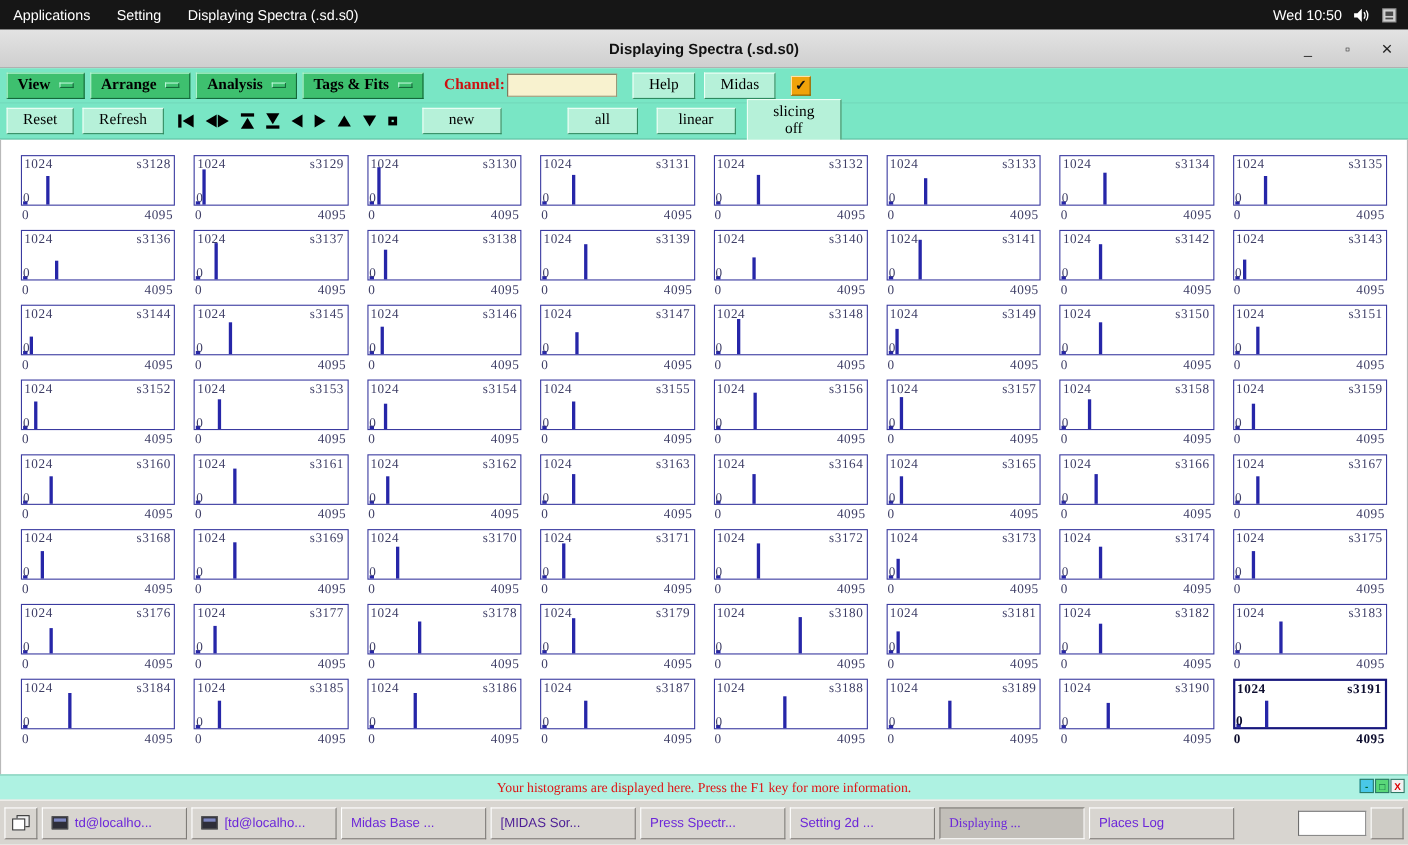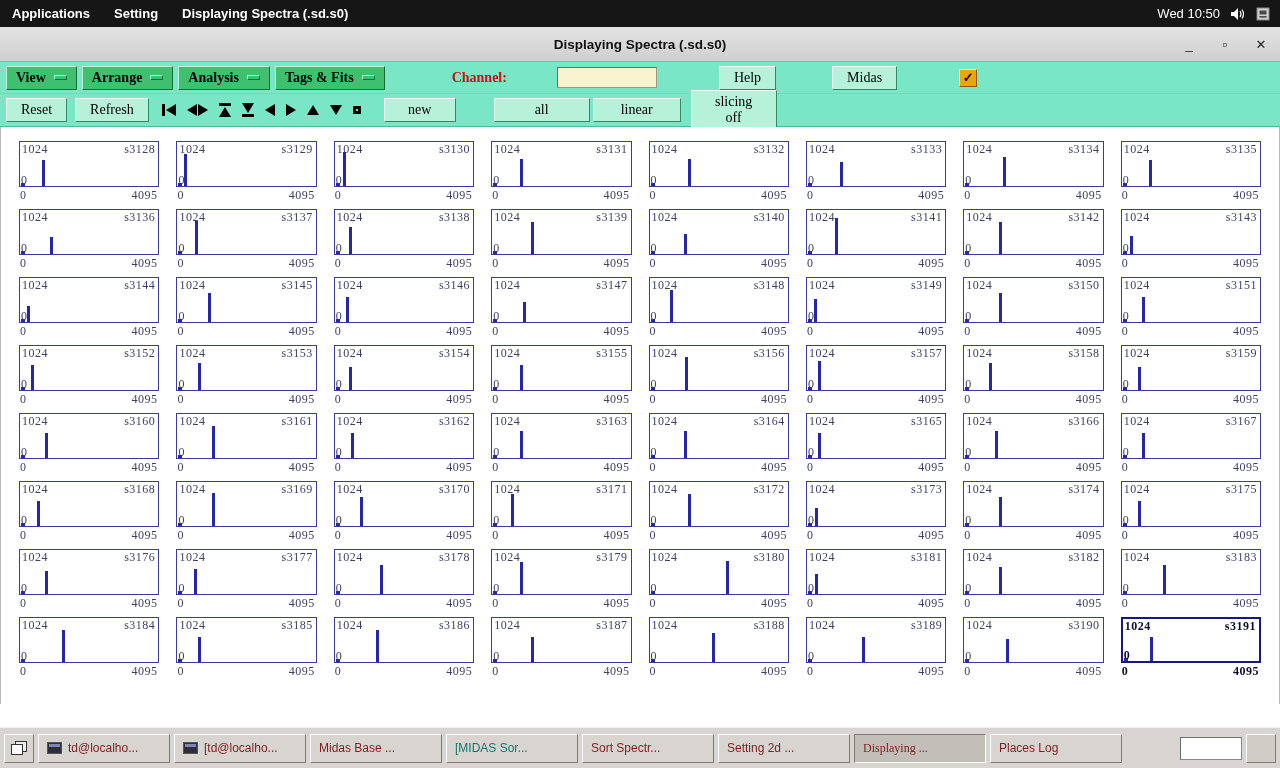--- a/index.html
+++ b/index.html
@@ -2,37 +2,37 @@
 <html><head>
 <meta charset="utf-8">
 <style>
   * { margin:0; padding:0; box-sizing:border-box; }
   html,body { width:1280px; height:768px; overflow:hidden; font-family:"Liberation Sans",sans-serif; background:#fff; }
   #screen { position:relative; width:1280px; height:768px; background:#fff; }
 
   
   #topbar { position:absolute; top:0; left:0; right:0; height:27px; background:#161616; color:#fff;
             display:flex; align-items:center; font-size:13px; }
-  .topbar-item { padding:0 12px; height:100%; display:flex; align-items:center; cursor:default;font-weight:bold; }
+  .topbar-item { padding:0 12px; height:100%; display:flex; align-items:center; cursor:default; }
   #topbar-right { margin-left:auto; display:flex; align-items:center; gap:10px; padding-right:10px; }
   .tray-svg { display:block; }
 
   
   #titlebar { position:absolute; top:27px; left:0; right:0; height:35px;
               background:linear-gradient(#e3e3e3,#cfcfcf); border-bottom:1px solid #a8a8a8;
               display:flex; align-items:center; }
   #titlebar .title { flex:1; text-align:center; font-weight:bold; font-size:13.5px; color:#111; }
   .win-ctrls { position:absolute; right:8px; top:0; height:100%; display:flex; align-items:center; gap:14px; }
   .win-btn { width:22px; height:22px; display:flex; align-items:center; justify-content:center;
              font-size:13px; color:#222; cursor:default; }
 
   
   #toolbars { position:absolute; top:62px; left:0; right:0; height:65px; background:#79e6c5; border-bottom:1px solid #55b598; }
   .toolrow { display:flex; align-items:center; height:32px; padding:0 6px; }
-  #toolrow1 { border-bottom:1px solid rgba(0,0,0,0.05);gap:48px; }
+  #toolrow1 { border-bottom:1px solid rgba(0,0,0,0.05); }
 
   .menubtn { display:flex; align-items:center; gap:8px; background:#3ec06f; color:#000;
              border-top:1px solid #b9f7d8; border-left:1px solid #b9f7d8;
              border-right:1px solid #15683b; border-bottom:1px solid #15683b;
              padding:3px 9px; margin-right:5px; font:bold 14px "Liberation Serif",serif; cursor:default; }
   .mind { width:13px; height:5px; background:#3ec06f;
           border-top:1px solid #b9f7d8; border-left:1px solid #b9f7d8;
           border-right:1px solid #15683b; border-bottom:1px solid #15683b; }
 
   .chan-label { color:#cc1111; font:bold 14px "Liberation Serif",serif; margin-left:14px; margin-right:2px; }
@@ -58,22 +58,22 @@
   .navbtn i { display:block; }
   .tl { width:0; height:0; border-top:6px solid transparent; border-bottom:6px solid transparent; border-right:10px solid #000; }
   .tr { width:0; height:0; border-top:6px solid transparent; border-bottom:6px solid transparent; border-left:10px solid #000; }
   .tu { width:0; height:0; border-left:6px solid transparent; border-right:6px solid transparent; border-bottom:10px solid #000; }
   .td { width:0; height:0; border-left:6px solid transparent; border-right:6px solid transparent; border-top:10px solid #000; }
   .vbar { width:3px; height:12px; background:#000; }
   .hbar { width:12px; height:3px; background:#000; }
   .sq { width:8px; height:8px; border:3px solid #000; background:#79e6c5; }
 
   .grp-new { margin-left:22px; width:72px; }
-  .grp-all { margin-left:38px; width:96px; }
-  .grp-linear { margin-left:3px; width:88px; }
+  .grp-all { margin-left:60px; width:64px; }
+  .grp-linear { margin-left:17px; width:72px; }
   .grp-slice { margin-left:10px; width:86px; }
 
   
   #main { position:absolute; top:127px; left:0; right:0; bottom:64px; background:#ffffff;
           border-left:1px solid #b9b9b9; border-right:1px solid #b9b9b9; padding:14px 18px 0 18px; overflow:hidden; }
   #grid { display:grid; grid-template-columns:repeat(8,1fr); column-gap:17px; row-gap:5px; }
   .cell { }
   .plot { position:relative; height:46px; background:#fff; border:1px solid #3a3aa0; }
   .cell.selected .plot { border-width:2px; border-color:#17177d; }
   .plot span { position:absolute; font:12px "Liberation Serif",serif; color:#3e3e66; letter-spacing:0.5px; }
@@ -100,25 +100,25 @@
   
   #taskbar { position:absolute; left:0; right:0; bottom:0; height:41px; background:#d8d5d0;
              border-top:1px solid #f4f2ef; display:flex; align-items:center; padding:0 4px; gap:4px; }
   .tb-iconbtn { width:30px; height:29px; background:#d8d5d0;
                 border-top:1px solid #ffffff; border-left:1px solid #ffffff;
                 border-right:1px solid #7f7c78; border-bottom:1px solid #7f7c78;
                 display:flex; align-items:center; justify-content:center; cursor:default; }
   .tb-btn { flex:1; max-width:132px; height:29px; background:#d8d5d0;
             border-top:1px solid #ffffff; border-left:1px solid #ffffff;
             border-right:1px solid #7f7c78; border-bottom:1px solid #7f7c78;
-            display:flex; align-items:center; gap:6px; padding:0 8px; font-size:12px; color:#7f1d1d;
+            display:flex; align-items:center; gap:6px; padding:0 8px; font-size:12px; color:#6d28d9;
             white-space:nowrap; overflow:hidden; cursor:default; }
   .tb-btn.active { background:#c2bfb9; border-top:1px solid #7f7c78; border-left:1px solid #7f7c78;
                    border-right:1px solid #ffffff; border-bottom:1px solid #ffffff;font-family:Liberation Serif, serif; }
-  .tb-btn.disabled { color:#0f766e; }
+  .tb-btn.disabled { color:#4c1d95; }
   .term-ico { width:15px; height:12px; background:#2e2e38; border:1px solid #555; flex:0 0 auto; position:relative; }
   .term-ico::before { content:""; position:absolute; top:1px; left:1px; right:1px; height:3px; background:#7d86c0; }
   #pager { width:62px; height:23px; background:#ffffff; border:1px solid #8a8a8a;
            border-top-color:#6e6e6e; border-left-color:#6e6e6e; margin-left:8px; cursor:default; }
   #tb-handle { width:30px; height:29px; background:#cfccc6;
                border-top:1px solid #ffffff; border-left:1px solid #ffffff;
                border-right:1px solid #7f7c78; border-bottom:1px solid #7f7c78; cursor:default; }
   .restore-ico { position:relative; width:16px; height:14px; }
   .restore-ico::before { content:""; position:absolute; top:0; right:0; width:10px; height:9px; border:1.5px solid #333; background:#eee; }
   .restore-ico::after { content:""; position:absolute; bottom:0; left:0; width:10px; height:9px; border:1.5px solid #333; background:#fff; }
@@ -1056,20 +1056,28 @@
             <span class="yzero">0</span>
           </div>
           <div class="xaxis">
             <span>0</span>
             <span>4095</span>
           </div>
         </div>
       </div>
   </div>
 
+  <div id="statusbar">
+    <span class="msg">Your histograms are displayed here. Press the F1 key for more information.</span>
+    <div id="status-corner">
+      <div class="corner-box cb-min">-</div>
+      <div class="corner-box cb-max">□</div>
+      <div class="corner-box cb-close">X</div>
+    </div>
+  </div>
 
   <div id="taskbar">
     <div class="tb-iconbtn">
       <div class="restore-ico"></div>
     </div>
     <div id="tb-items" style="display:flex;flex:1;gap:4px;align-items:center;">
         <div class="tb-btn">
           <span class="term-ico"></span>
           <span>td@localho...</span>
         </div>
@@ -1077,21 +1085,21 @@
           <span class="term-ico"></span>
           <span>[td@localho...</span>
         </div>
         <div class="tb-btn">
           <span>Midas Base ...</span>
         </div>
         <div class="tb-btn disabled">
           <span>[MIDAS Sor...</span>
         </div>
         <div class="tb-btn">
-          <span>Sort Spectr...</span>
+          <span>Press Spectr...</span>
         </div>
         <div class="tb-btn">
           <span>Setting 2d ...</span>
         </div>
         <div class="tb-btn active">
           <span>Displaying ...</span>
         </div>
         <div class="tb-btn">
           <span>Places Log</span>
         </div>

